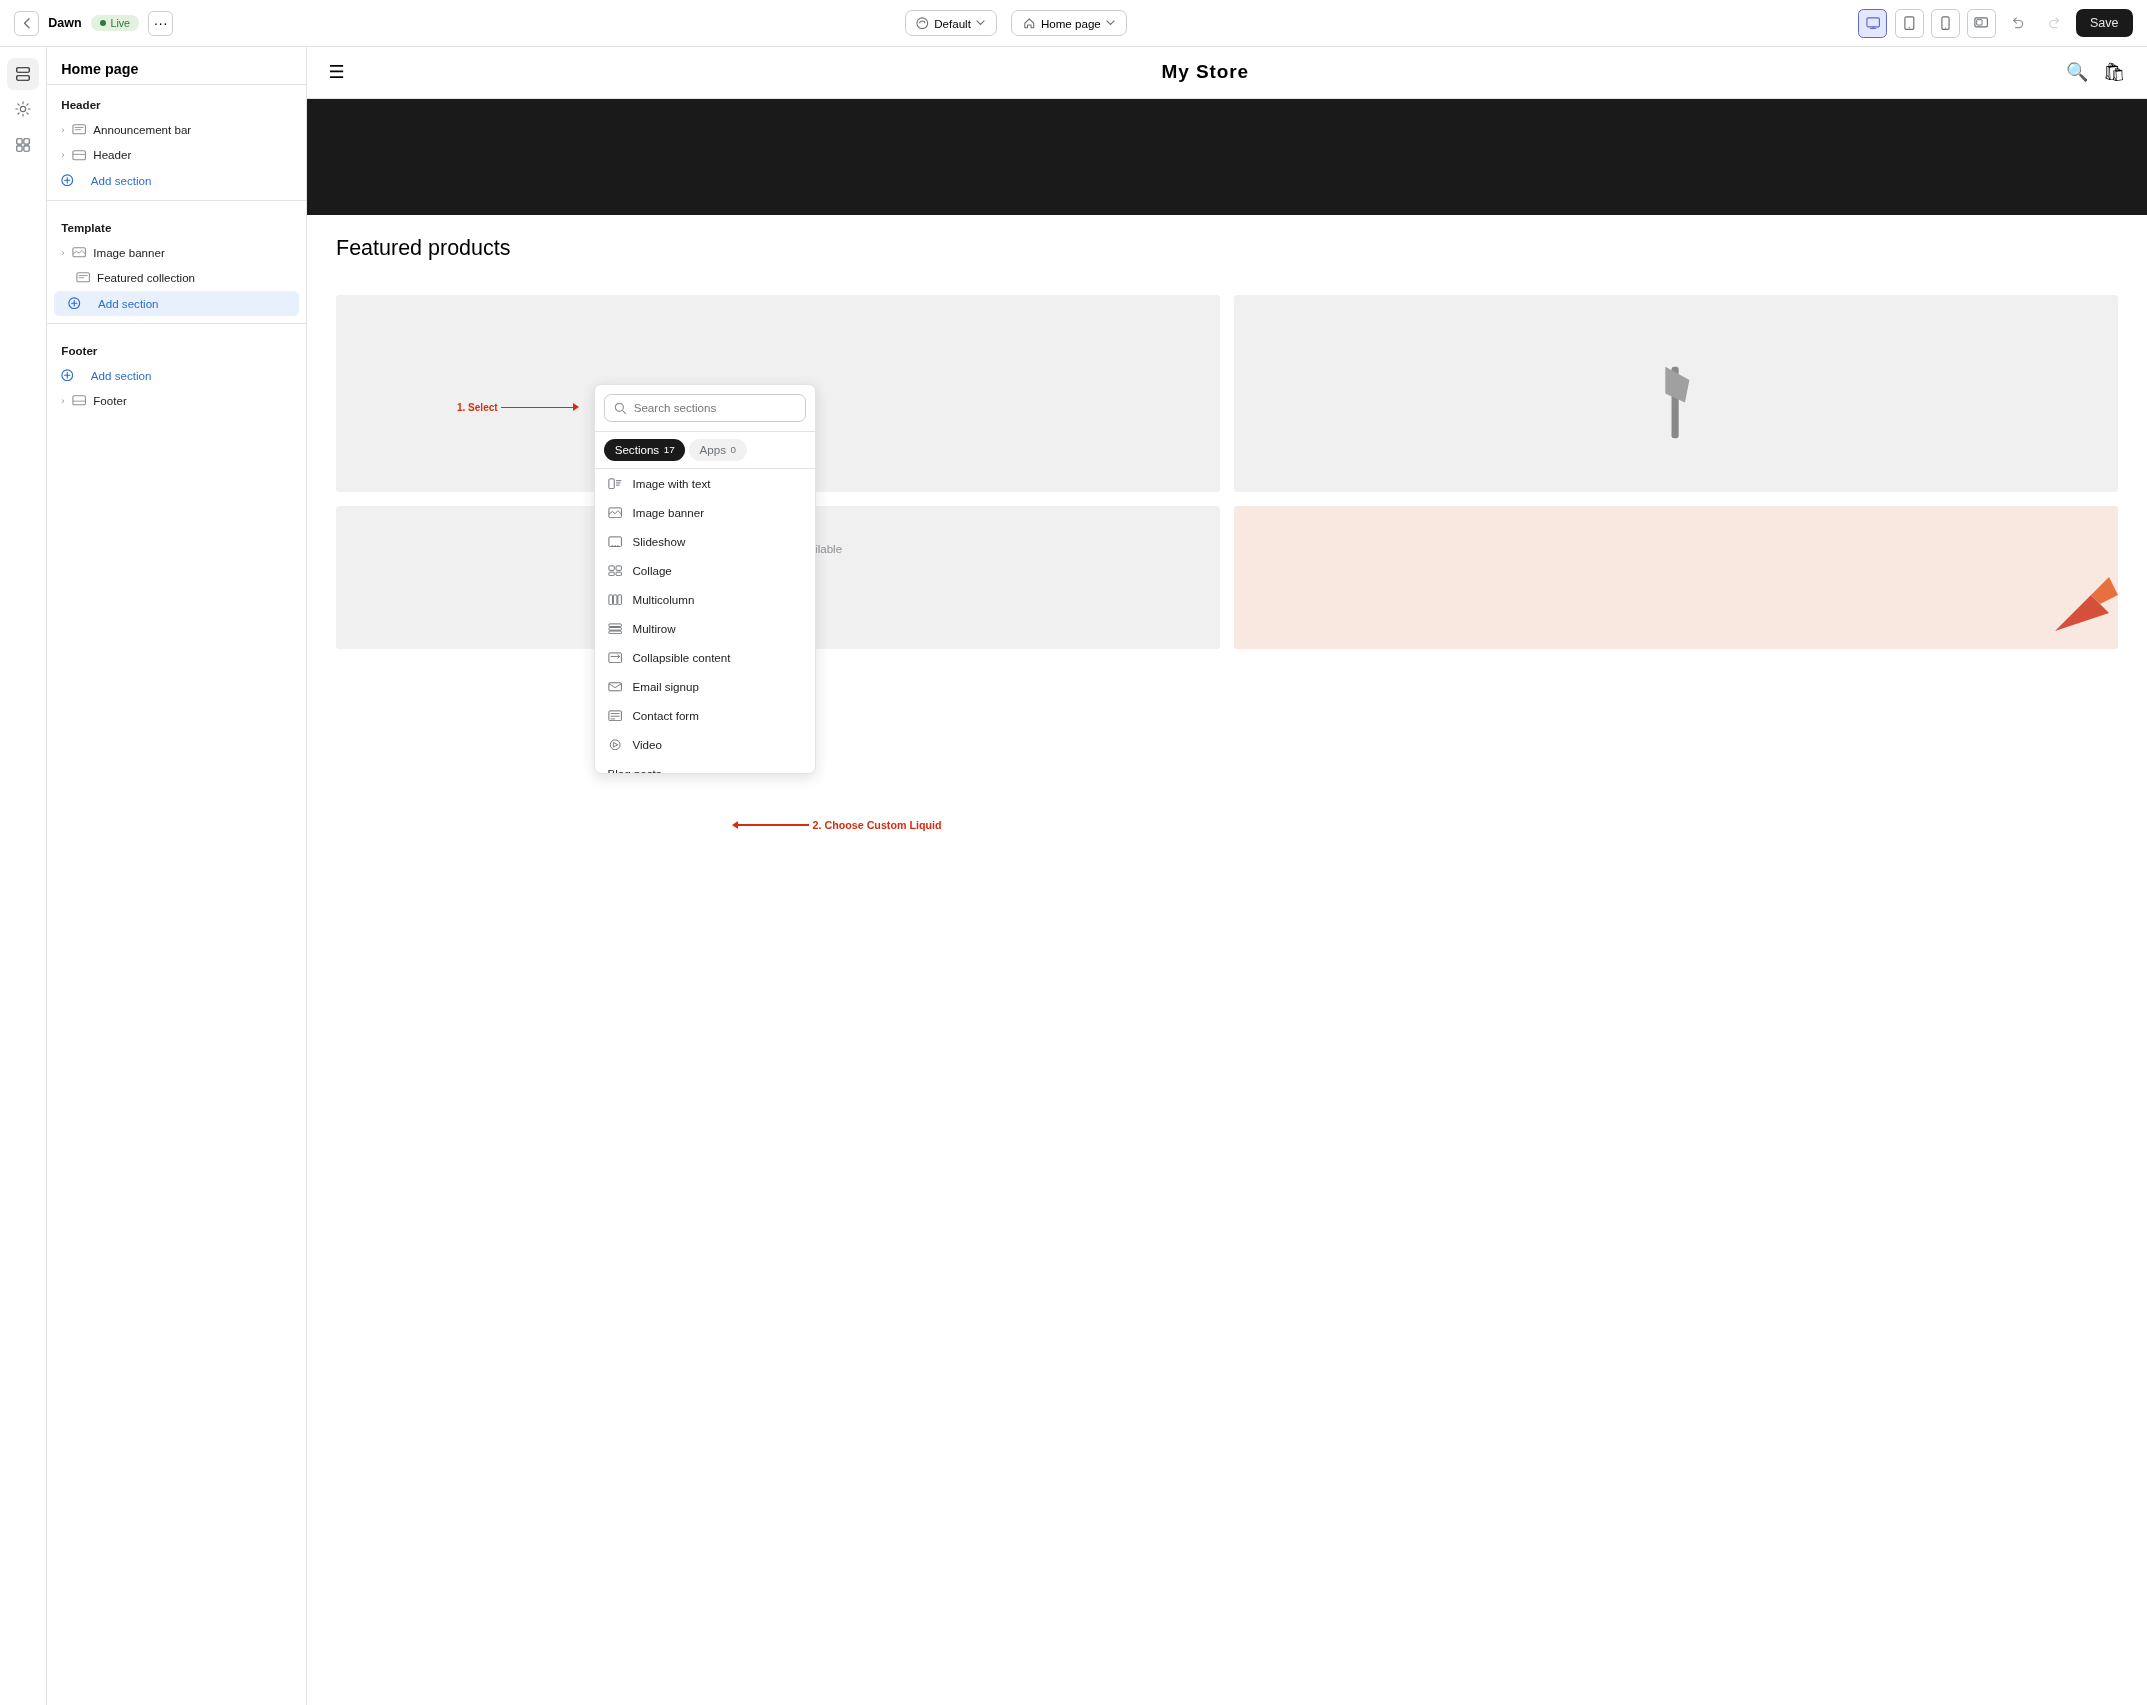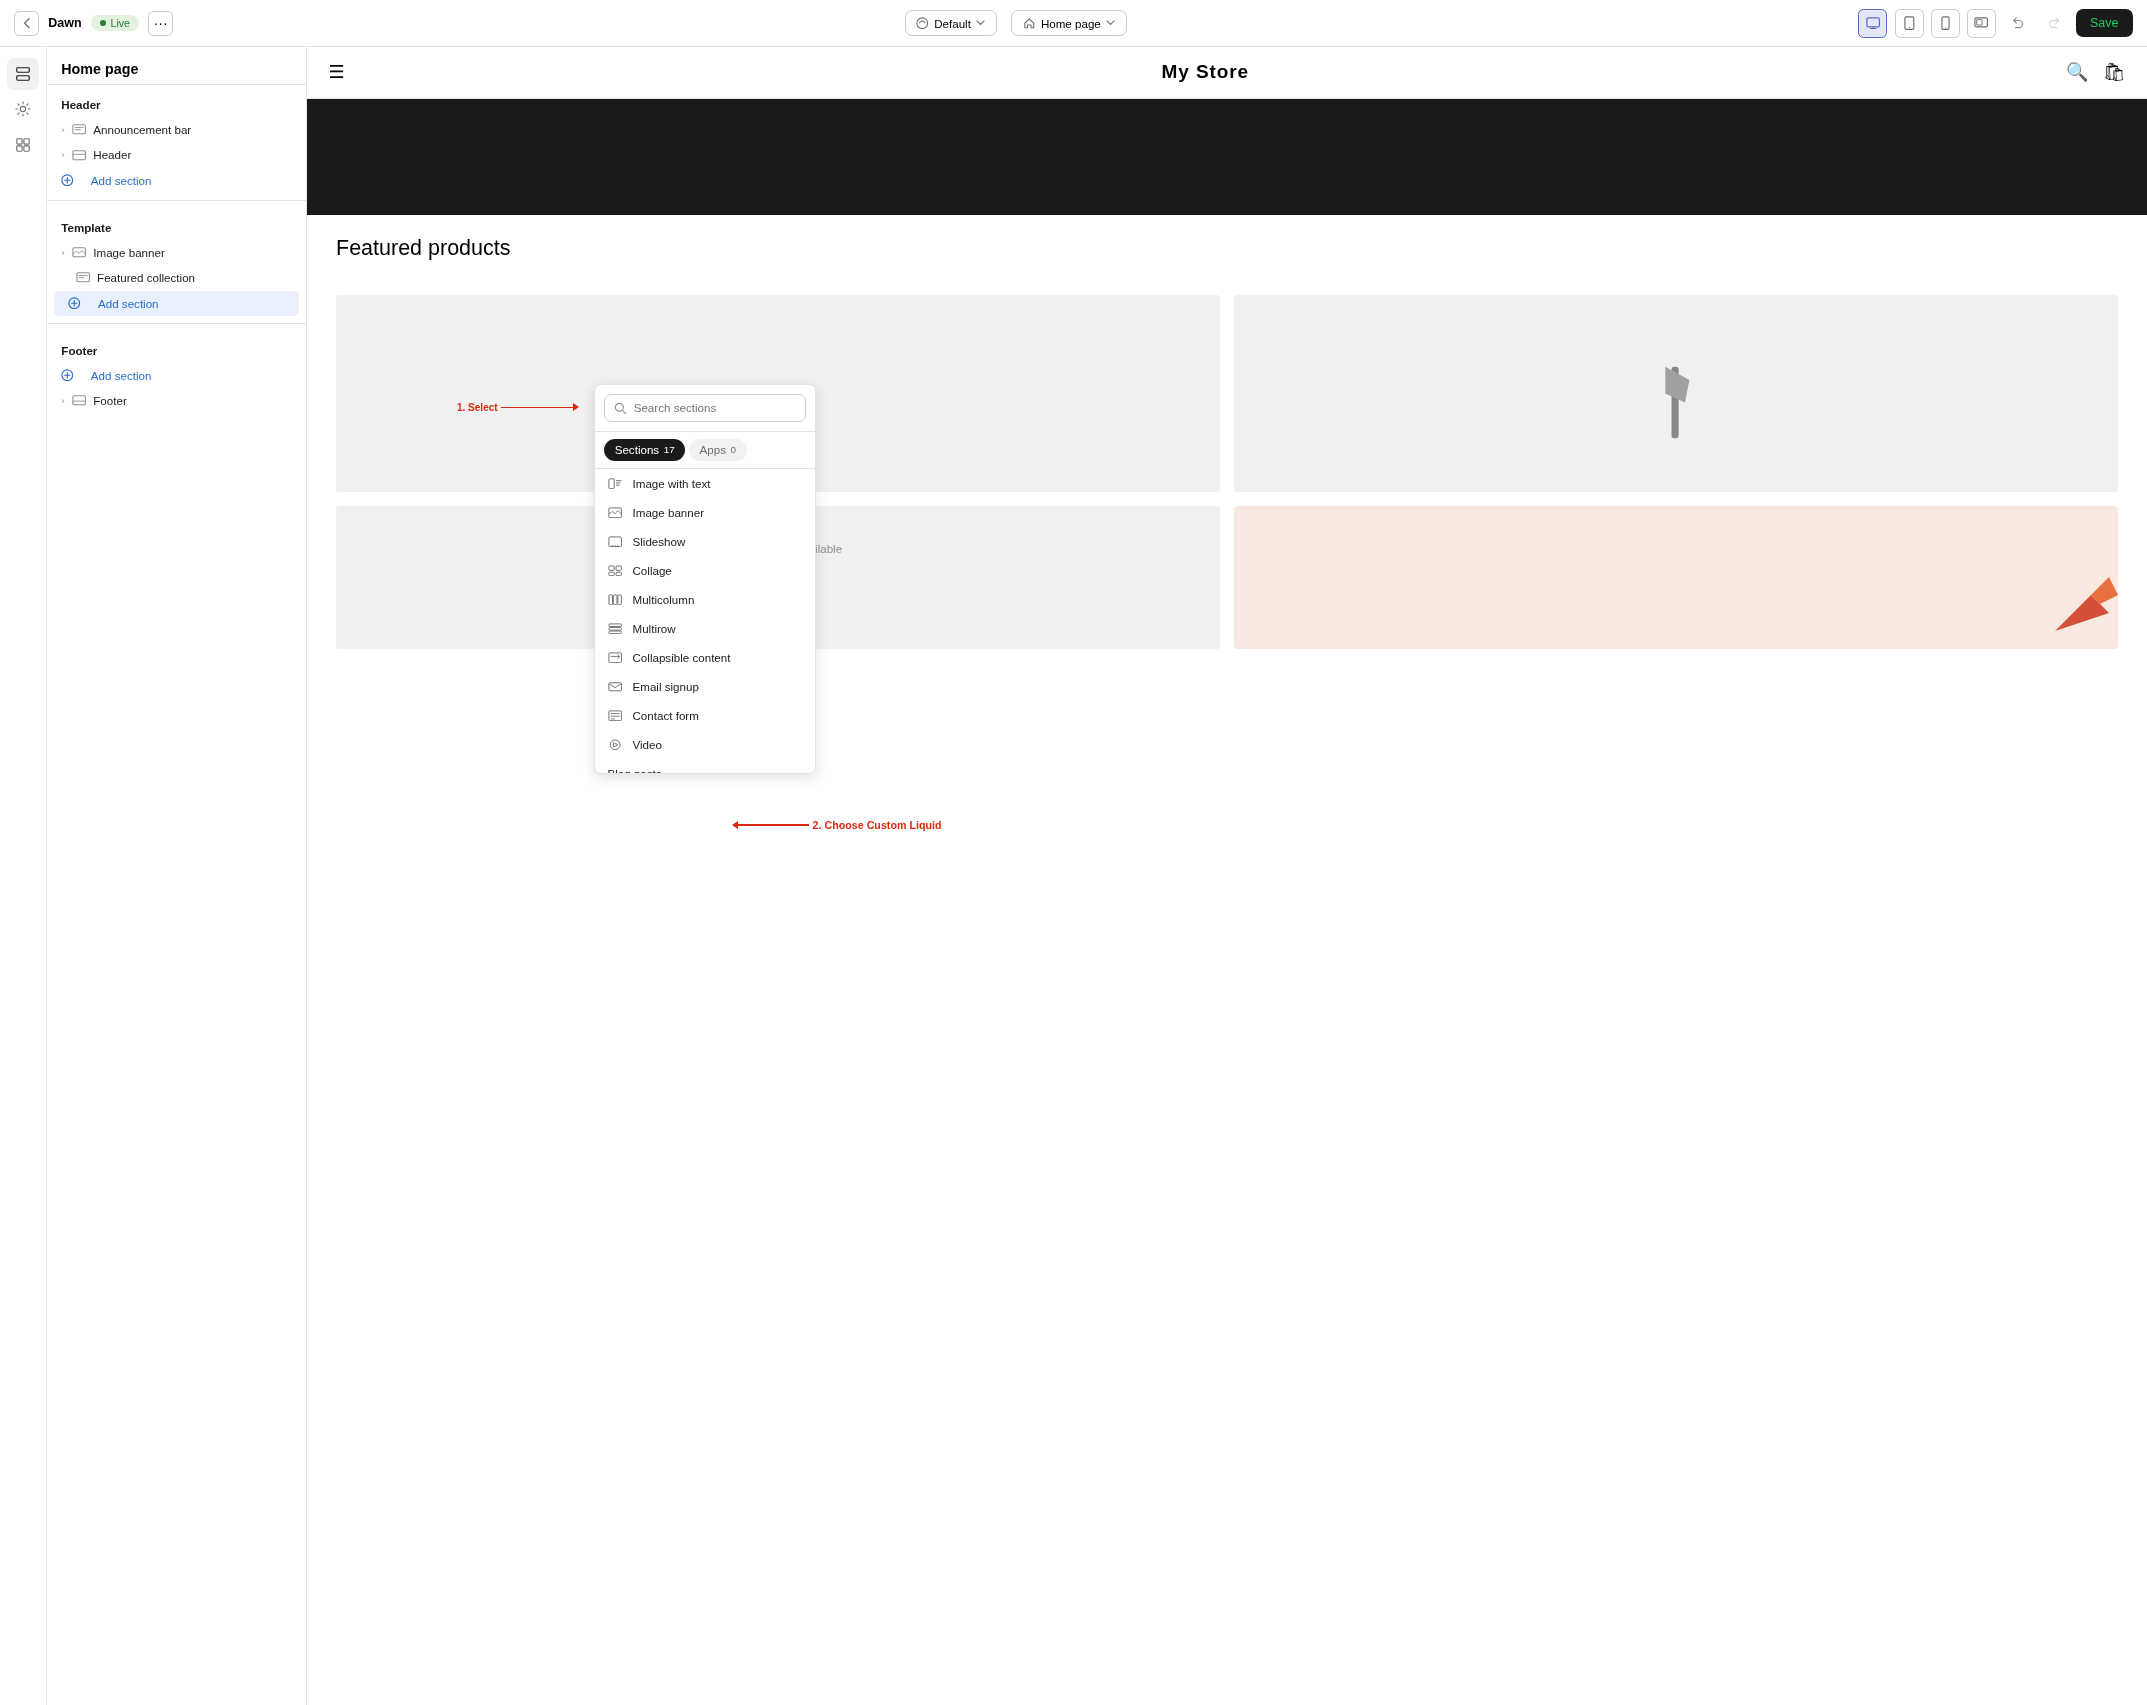--- a/index.html
+++ b/index.html
@@ -12,21 +12,21 @@
     .app-name { font-weight: 600; font-size: 12.5px; }
     .live-badge { background: #e3f1df; color: #2a7a3b; border-radius: 18px; padding: 1.8px 9px; font-size: 10.7px; font-weight: 500; display: flex; align-items: center; gap: 4.5px; }
     .live-dot { width: 6.3px; height: 6.3px; background: #2a7a3b; border-radius: 50%; }
     .more-btn { width: 25px; height: 25px; border: 0.9px solid #c9cccf; border-radius: 5.4px; display: flex; align-items: center; justify-content: center; cursor: pointer; background: #fff; font-size: 14.3px; }
     .topbar-center { flex: 1; display: flex; align-items: center; justify-content: center; gap: 14.3px; }
     .dropdown-btn { display: flex; align-items: center; gap: 5.4px; border: 0.9px solid #c9cccf; border-radius: 7.2px; padding: 5.4px 10.7px; background: #fff; cursor: pointer; font-size: 11.6px; }
     .topbar-right { display: flex; align-items: center; gap: 7.2px; }
     .icon-btn { width: 29px; height: 29px; border: 0.9px solid #c9cccf; border-radius: 5.4px; display: flex; align-items: center; justify-content: center; cursor: pointer; background: #fff; }
     .icon-btn.active { background: #e3e7ff; border-color: #5c6ac4; }
     .undo-btn { width: 29px; height: 29px; display: flex; align-items: center; justify-content: center; cursor: pointer; color: #8c9196; }
-    .save-btn { background: #1a1a1a; color: #22c55e; border: none; border-radius: 7.2px; padding: 7.2px 14.3px; font-size: 12.5px; font-weight: 500; cursor: pointer; }
+    .save-btn { background: #1a1a1a; color: #e5e5e5; border: none; border-radius: 7.2px; padding: 7.2px 14.3px; font-size: 12.5px; font-weight: 500; cursor: pointer; }
 
     
     .main-layout { display: flex; flex: 1; overflow: hidden; }
 
     
     .icon-nav { width: 47px; background: #fff; border-right: 0.9px solid #e1e3e5; display: flex; flex-direction: column; align-items: center; padding: 10.7px 0; gap: 3.6px; }
     .nav-icon { width: 32px; height: 32px; border-radius: 7.2px; display: flex; align-items: center; justify-content: center; cursor: pointer; color: #6d7175; }
     .nav-icon.active { background: #f1f1f1; color: #1a1a1a; }
 
     

